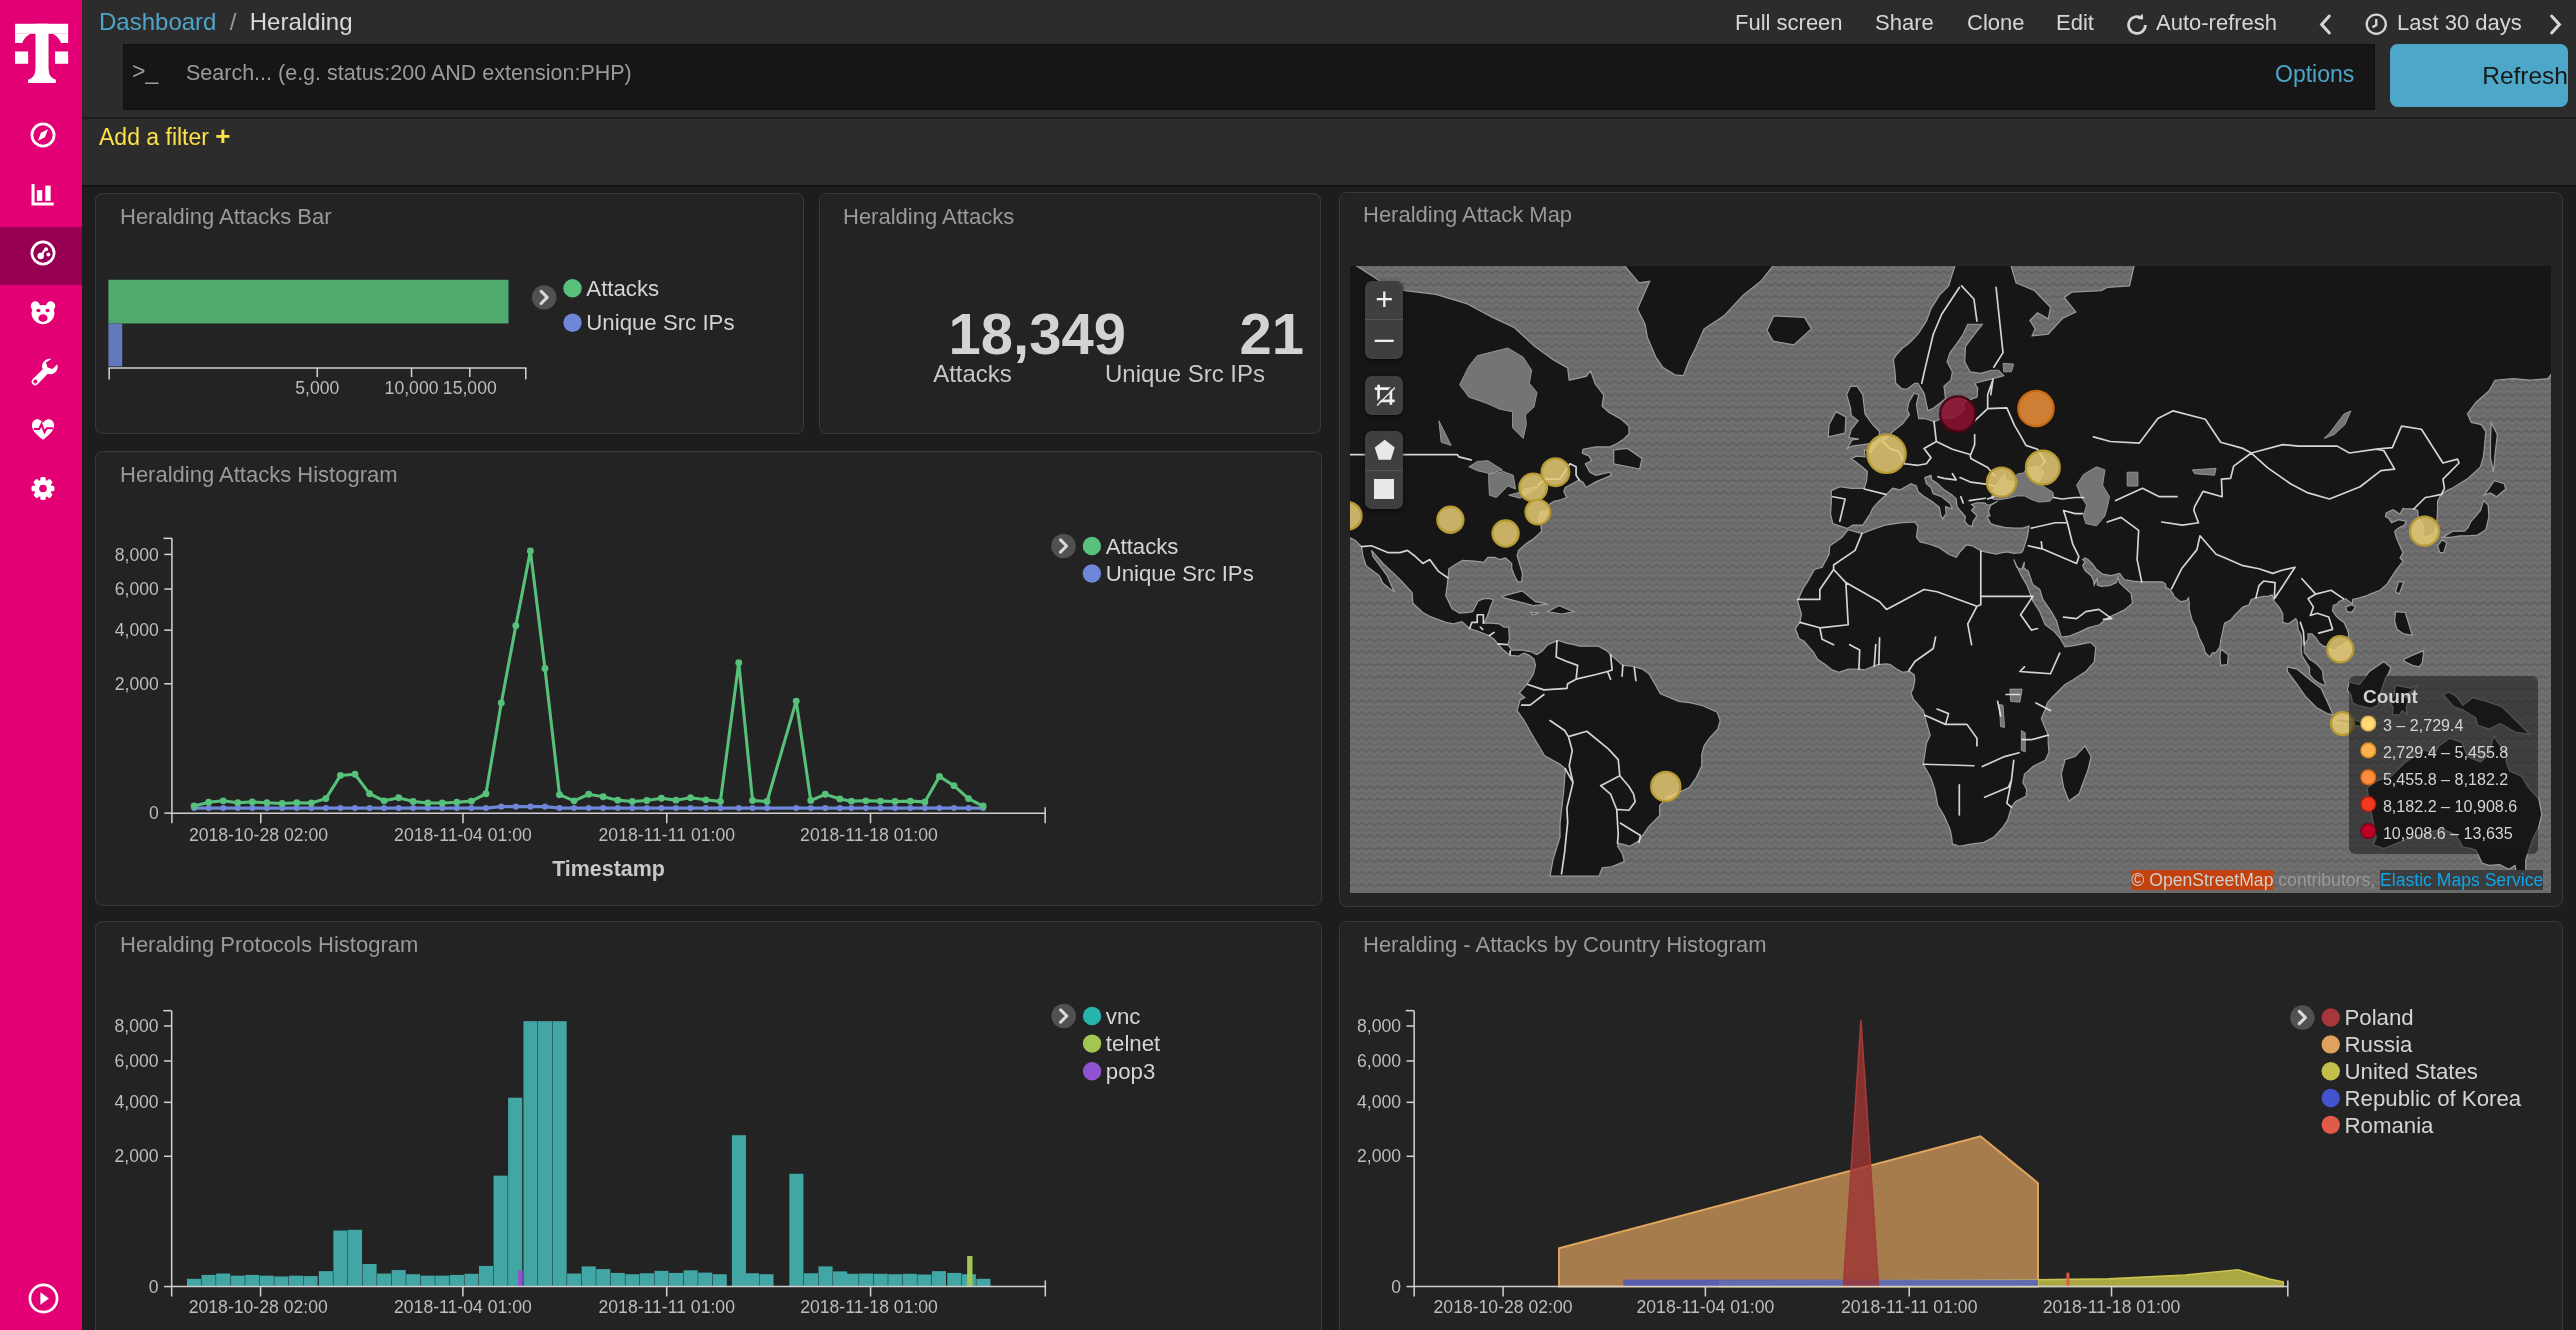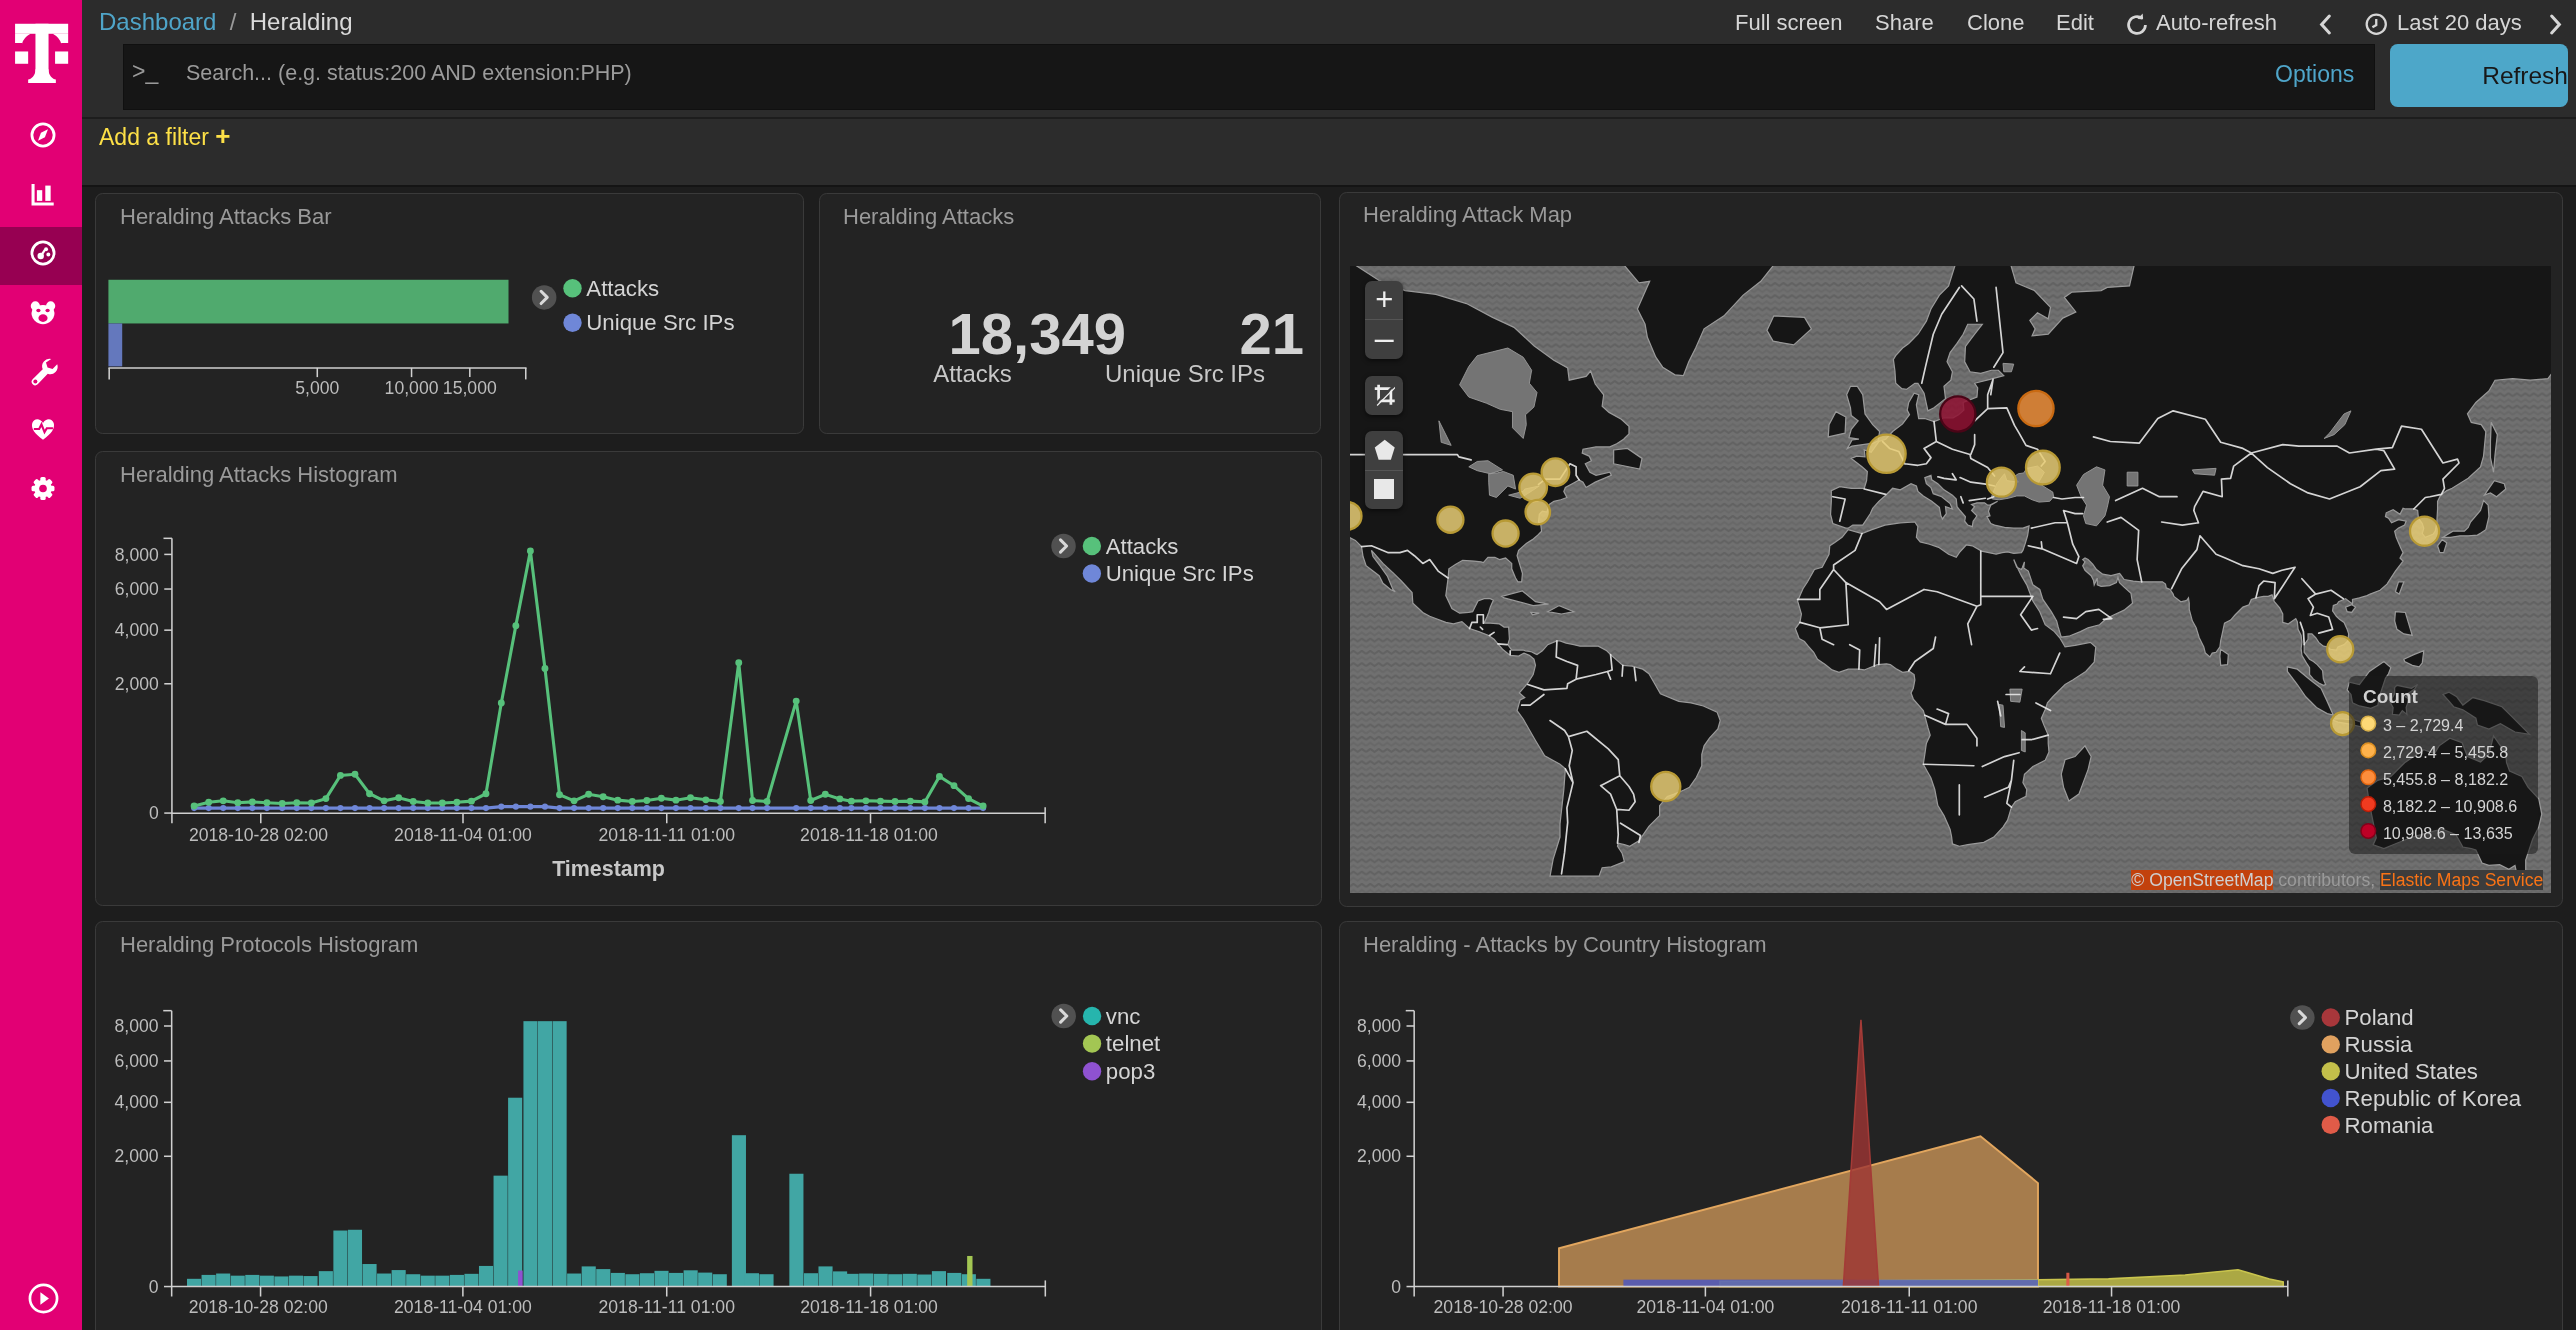--- a/index.html
+++ b/index.html
@@ -25,21 +25,21 @@
     <path d="M24.5 2 L25 9.5 L17.5 9 Z" fill="#d6d6d6"></path>
   </svg>
 <div class="abs navitem" style="left:2156px;top:10px">Auto-refresh</div>
 <svg class="abs" style="left:2317px;top:13px" width="17" height="23" viewBox="0 0 22 30">
     <path d="M16 4 L6 15 L16 26" fill="none" stroke="#d6d6d6" stroke-width="4" stroke-linecap="round"></path>
   </svg>
 <svg class="abs" style="left:2364px;top:11.5px" width="24.5" height="24.5" viewBox="0 0 32 32">
     <circle cx="16" cy="16" r="12.5" fill="none" stroke="#d6d6d6" stroke-width="3"></circle>
     <path d="M16 9 L16 17 L11 20" fill="none" stroke="#d6d6d6" stroke-width="3"></path>
   </svg>
-<div class="abs navitem" style="left:2397px;top:10px">Last 20 days</div>
+<div class="abs navitem" style="left:2397px;top:10px">Last 30 days</div>
 <svg class="abs" style="left:2547px;top:13px" width="17" height="23" viewBox="0 0 22 30">
     <path d="M6 4 L16 15 L6 26" fill="none" stroke="#d6d6d6" stroke-width="4" stroke-linecap="round"></path>
   </svg>
 
 <div class="abs" style="left:123px;top:44px;width:2252px;height:66px;background:#161616;border:0.8px solid #101010"></div>
 <div class="abs" style="left:132px;top:58px;font-size:23px;color:#9a9a9a">&gt;<span style="letter-spacing:-1.5px">_</span></div>
 <div class="abs" style="left:186px;top:61px;font-size:21.5px;color:#9b9b9b">Search... (e.g. status:200 AND extension:PHP)</div>
 <div class="abs" style="left:2275px;top:61px;font-size:23px;color:#4fa5c9">Options</div>
 <div class="abs" style="left:2390px;top:44px;width:178px;height:63px;background:#4da7c9;border-radius:7.7px;color:#181818;font-size:24.5px;text-align:right;line-height:63px">Refresh</div>
 
@@ -214,21 +214,21 @@
 <circle cx="25" cy="97" r="9.5" fill="#feb24c" stroke="#dd8f21" stroke-width="2"></circle>
       <text x="44" y="107" class="leg" font-size="21">2,729.4 – 5,455.8</text>
 <circle cx="25" cy="132" r="9.5" fill="#fd8d3c" stroke="#e2650f" stroke-width="2"></circle>
       <text x="44" y="142" class="leg" font-size="21">5,455.8 – 8,182.2</text>
 <circle cx="25" cy="167" r="9.5" fill="#f03b20" stroke="#bb1d06" stroke-width="2"></circle>
       <text x="44" y="177" class="leg" font-size="21">8,182.2 – 10,908.6</text>
 <circle cx="25" cy="202" r="9.5" fill="#bd0026" stroke="#82001a" stroke-width="2"></circle>
       <text x="44" y="212" class="leg" font-size="21">10,908.6 – 13,635</text>
 </svg>
 
-<div class="abs" style="right:7.7px;bottom:0px;height:23px;font-size:17.6px;color:#9a9a9a;white-space:nowrap"><span style="background:#c2410c;color:#cfcfcf">© OpenStreetMap</span> contributors, <span style="background:#3c3c3c;color:#f97316">Elastic Maps Service</span></div>
+<div class="abs" style="right:7.7px;bottom:0px;height:23px;font-size:17.6px;color:#9a9a9a;white-space:nowrap"><span style="background:#c2410c;color:#cfcfcf">© OpenStreetMap</span> contributors, <span style="background:#3c3c3c;color:#0ea5e9">Elastic Maps Service</span></div>
 </div>
 
 <div class="panel" style="left:95px;top:451px;width:1227px;height:455px"></div>
 <div class="abs ptitle" style="left:120px;top:462px">Heralding Attacks Histogram</div>
 <svg class="abs" style="left:95px;top:451px" width="1227" height="455" viewBox="124 588 1601 594">
 <line x1="224" y1="702" x2="224" y2="1074" stroke="#d0d0d0" stroke-width="2"></line>
 <line x1="213" y1="702" x2="224" y2="702" stroke="#d0d0d0" stroke-width="2"></line>
 <line x1="224" y1="1061" x2="1364" y2="1061" stroke="#d0d0d0" stroke-width="2"></line>
 <line x1="1364" y1="1053" x2="1364" y2="1074" stroke="#d0d0d0" stroke-width="2"></line>
 <line x1="214" y1="1060.7" x2="224" y2="1060.7" stroke="#d0d0d0" stroke-width="2"></line>

